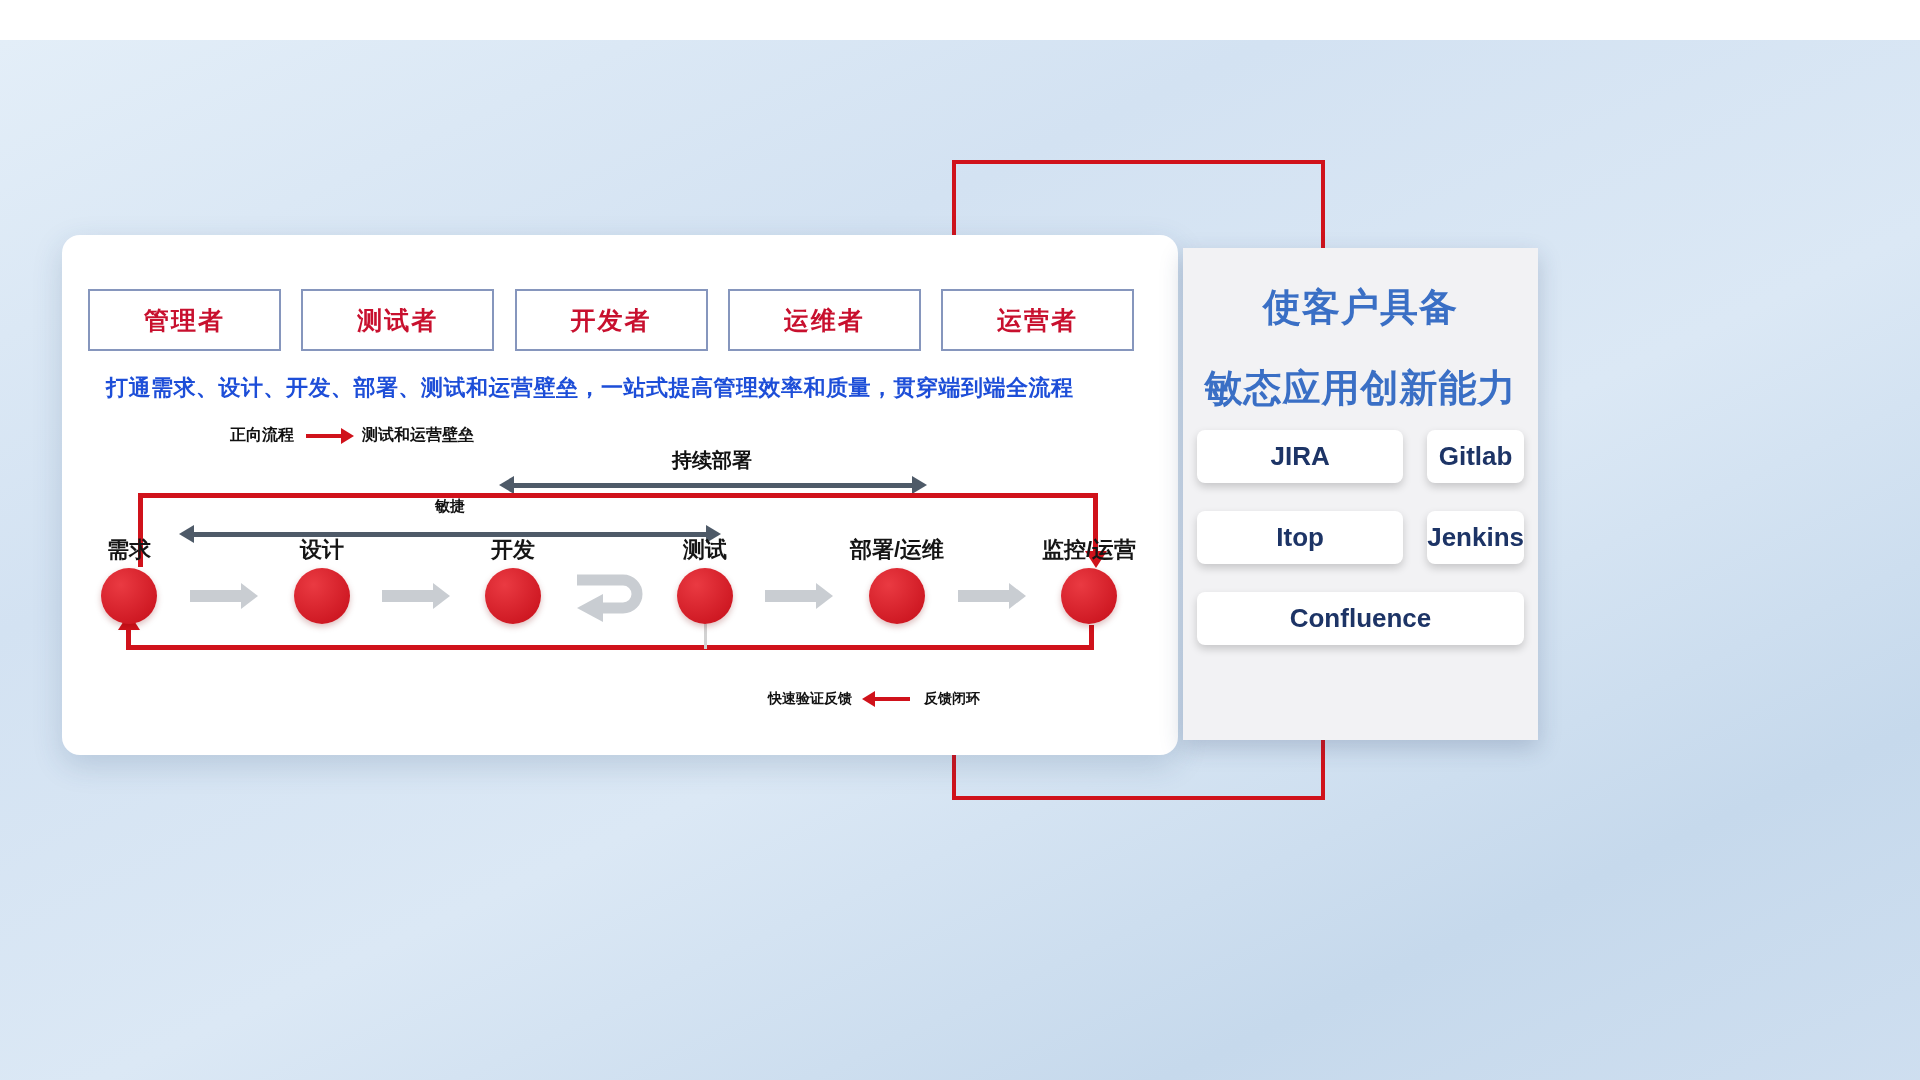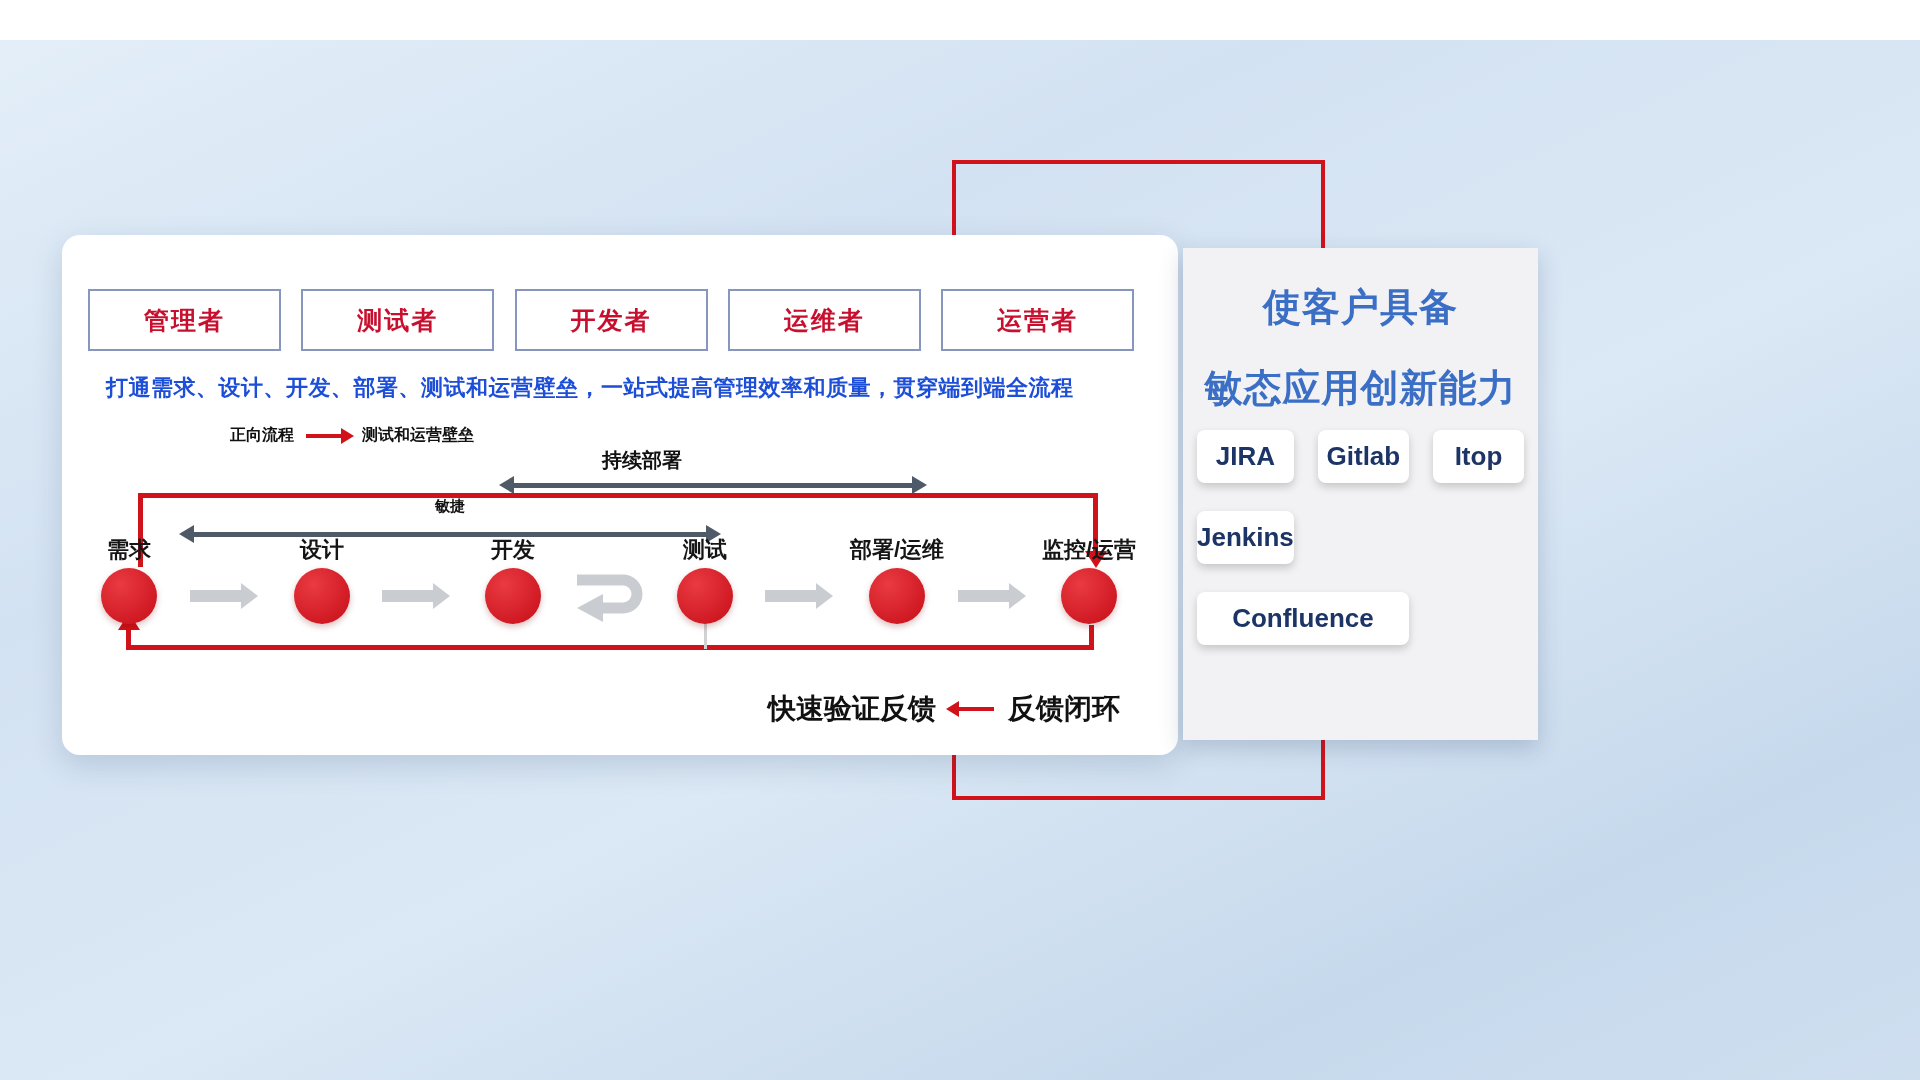--- a/index.html
+++ b/index.html
@@ -51,21 +51,21 @@
     content:''; position:absolute; right:-12px; top:-6px;
     border:8px solid transparent; border-left:13px solid #d0121b;
   }
   .arrow-left { position:relative; width:44px; height:4px; background:#d0121b; }
   .arrow-left::before {
     content:''; position:absolute; left:-12px; top:-6px;
     border:8px solid transparent; border-right:13px solid #d0121b;
   }
 
   .cd-label {
-    position:absolute; left:540px; top:212px; width:220px; text-align:left;
+    position:absolute; left:540px; top:212px; width:220px; text-align:center;
     font-size:20px; font-weight:700; color:#111;
   }
   .agile-label {
     position:absolute; left:338px; top:262px; width:100px; text-align:center;
     font-size:15px; font-weight:700; color:#111;
   }
 
   .double-arrow { position:absolute; height:5px; background:#4e5a68; }
   .double-arrow::before {
     content:''; position:absolute; left:-14px; top:-7px;
@@ -116,34 +116,34 @@
     content:''; position:absolute; right:-16px; top:-7px;
     border-top:13px solid transparent; border-bottom:13px solid transparent;
     border-left:17px solid #c9cdd2;
   }
 
   .uturn { position:absolute; left:505px; top:331px; }
 
   .legend-feedback {
     position:absolute; left:706px; top:455px;
     display:flex; align-items:center; gap:14px;
-    font-size:28px; font-weight:700; color:#111;
+    font-size:14px; font-weight:700; color:#111;
   }
 
   
   .panel {
     position:absolute; left:1183px; top:208px; width:355px; height:492px;
     background:#f2f2f4; z-index:2;
     box-shadow:0 8px 22px rgba(40,60,100,0.22);
   }
   .panel-title { margin-top:34px; text-align:center; color:#3a6fc5; font-weight:700; font-size:38px; letter-spacing:1px; }
   .panel-title.second { margin-top:30px; }
   .tools {
     position:absolute; left:14px; right:14px; top:182px;
-    display:grid; grid-template-columns:1fr 1fr 1fr; column-gap:24px; row-gap:28px;
+    display:grid; grid-template-columns:1fr; column-gap:24px; row-gap:28px;
   }
   .tool-box {
     height:53px; background:#fff; border-radius:8px;
     box-shadow:0 4px 9px rgba(0,0,0,0.18);
     display:flex; align-items:center; justify-content:center;
     font-size:26px; font-weight:700; color:#1d3466;
   }
   .tool-box.wide { grid-column:1 / span 2; }
 </style>
 </head>

